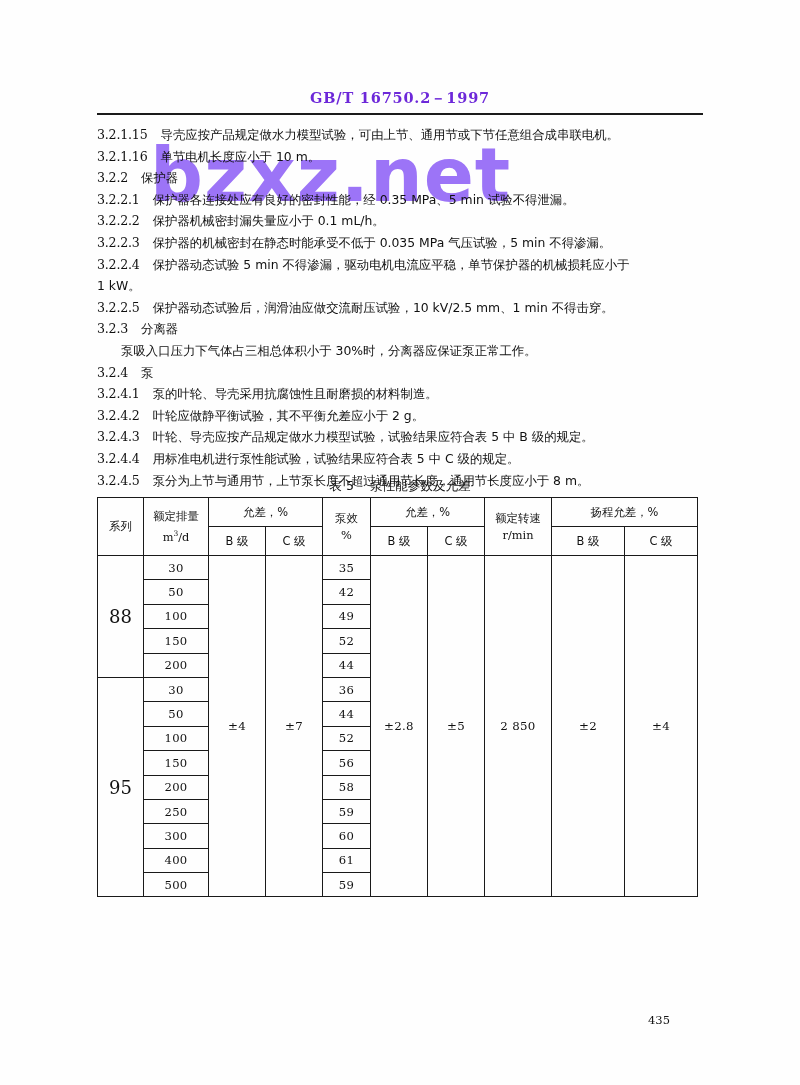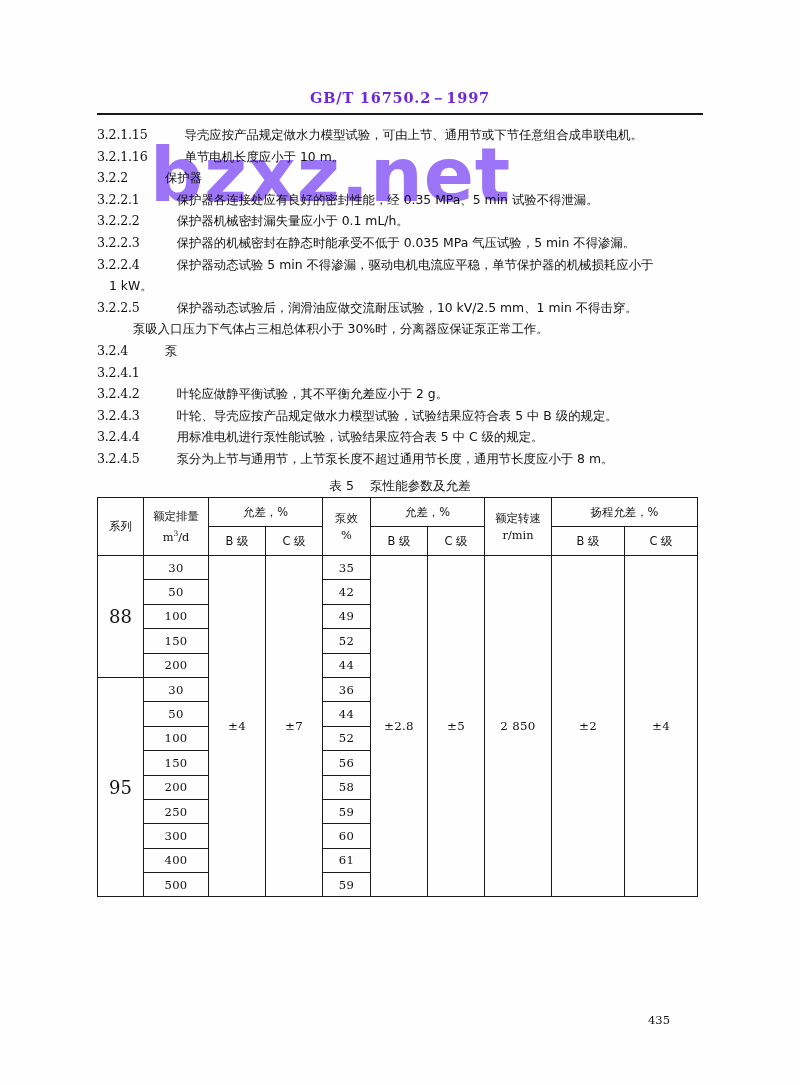--- a/index.html
+++ b/index.html
@@ -75,21 +75,20 @@
     width: 610px;
     z-index: 2;
   }
   .para {
     display: flex;
     align-items: center;
     font-size: 12.3px;
     line-height: 21.6px;
     color: #101010;
     white-space: nowrap;
-    gap: 12px;
   }
   .para .num {
     font-family: "DejaVu Serif", "Liberation Serif", serif;
     font-size: 12.6px;
     letter-spacing: -0.2px;
     flex: 0 0 auto;
   }
   .para .txt {
     font-family: "DejaVu Sans", "Liberation Sans", sans-serif;
     font-size: 12.4px;
@@ -226,32 +225,38 @@
       </div>
       <div class="para cont">
         <span class="num"></span>
         <span class="txt">1 kW。</span>
       </div>
       <div class="para">
         <span class="num">3.2.2.5</span>
         <span class="gap-sm"></span>
         <span class="txt">保护器动态试验后，润滑油应做交流耐压试验，10 kV/2.5 mm、1 min 不得击穿。</span>
       </div>
+      <div class="para">
+        <span class="num">3.2.3</span>
+        <span class="gap-sm"></span>
+        <span class="txt">分离器</span>
+      </div>
       <div class="para cont indent">
         <span class="num"></span>
         <span class="txt">泵吸入口压力下气体占三相总体积小于 30%时，分离器应保证泵正常工作。</span>
       </div>
       <div class="para">
         <span class="num">3.2.4</span>
         <span class="gap-sm"></span>
         <span class="txt">泵</span>
       </div>
       <div class="para">
         <span class="num">3.2.4.1</span>
         <span class="gap-sm"></span>
+        <span class="txt">泵的叶轮、导壳采用抗腐蚀性且耐磨损的材料制造。</span>
       </div>
       <div class="para">
         <span class="num">3.2.4.2</span>
         <span class="gap-sm"></span>
         <span class="txt">叶轮应做静平衡试验，其不平衡允差应小于 2 g。</span>
       </div>
       <div class="para">
         <span class="num">3.2.4.3</span>
         <span class="gap-sm"></span>
         <span class="txt">叶轮、导壳应按产品规定做水力模型试验，试验结果应符合表 5 中 B 级的规定。</span>

